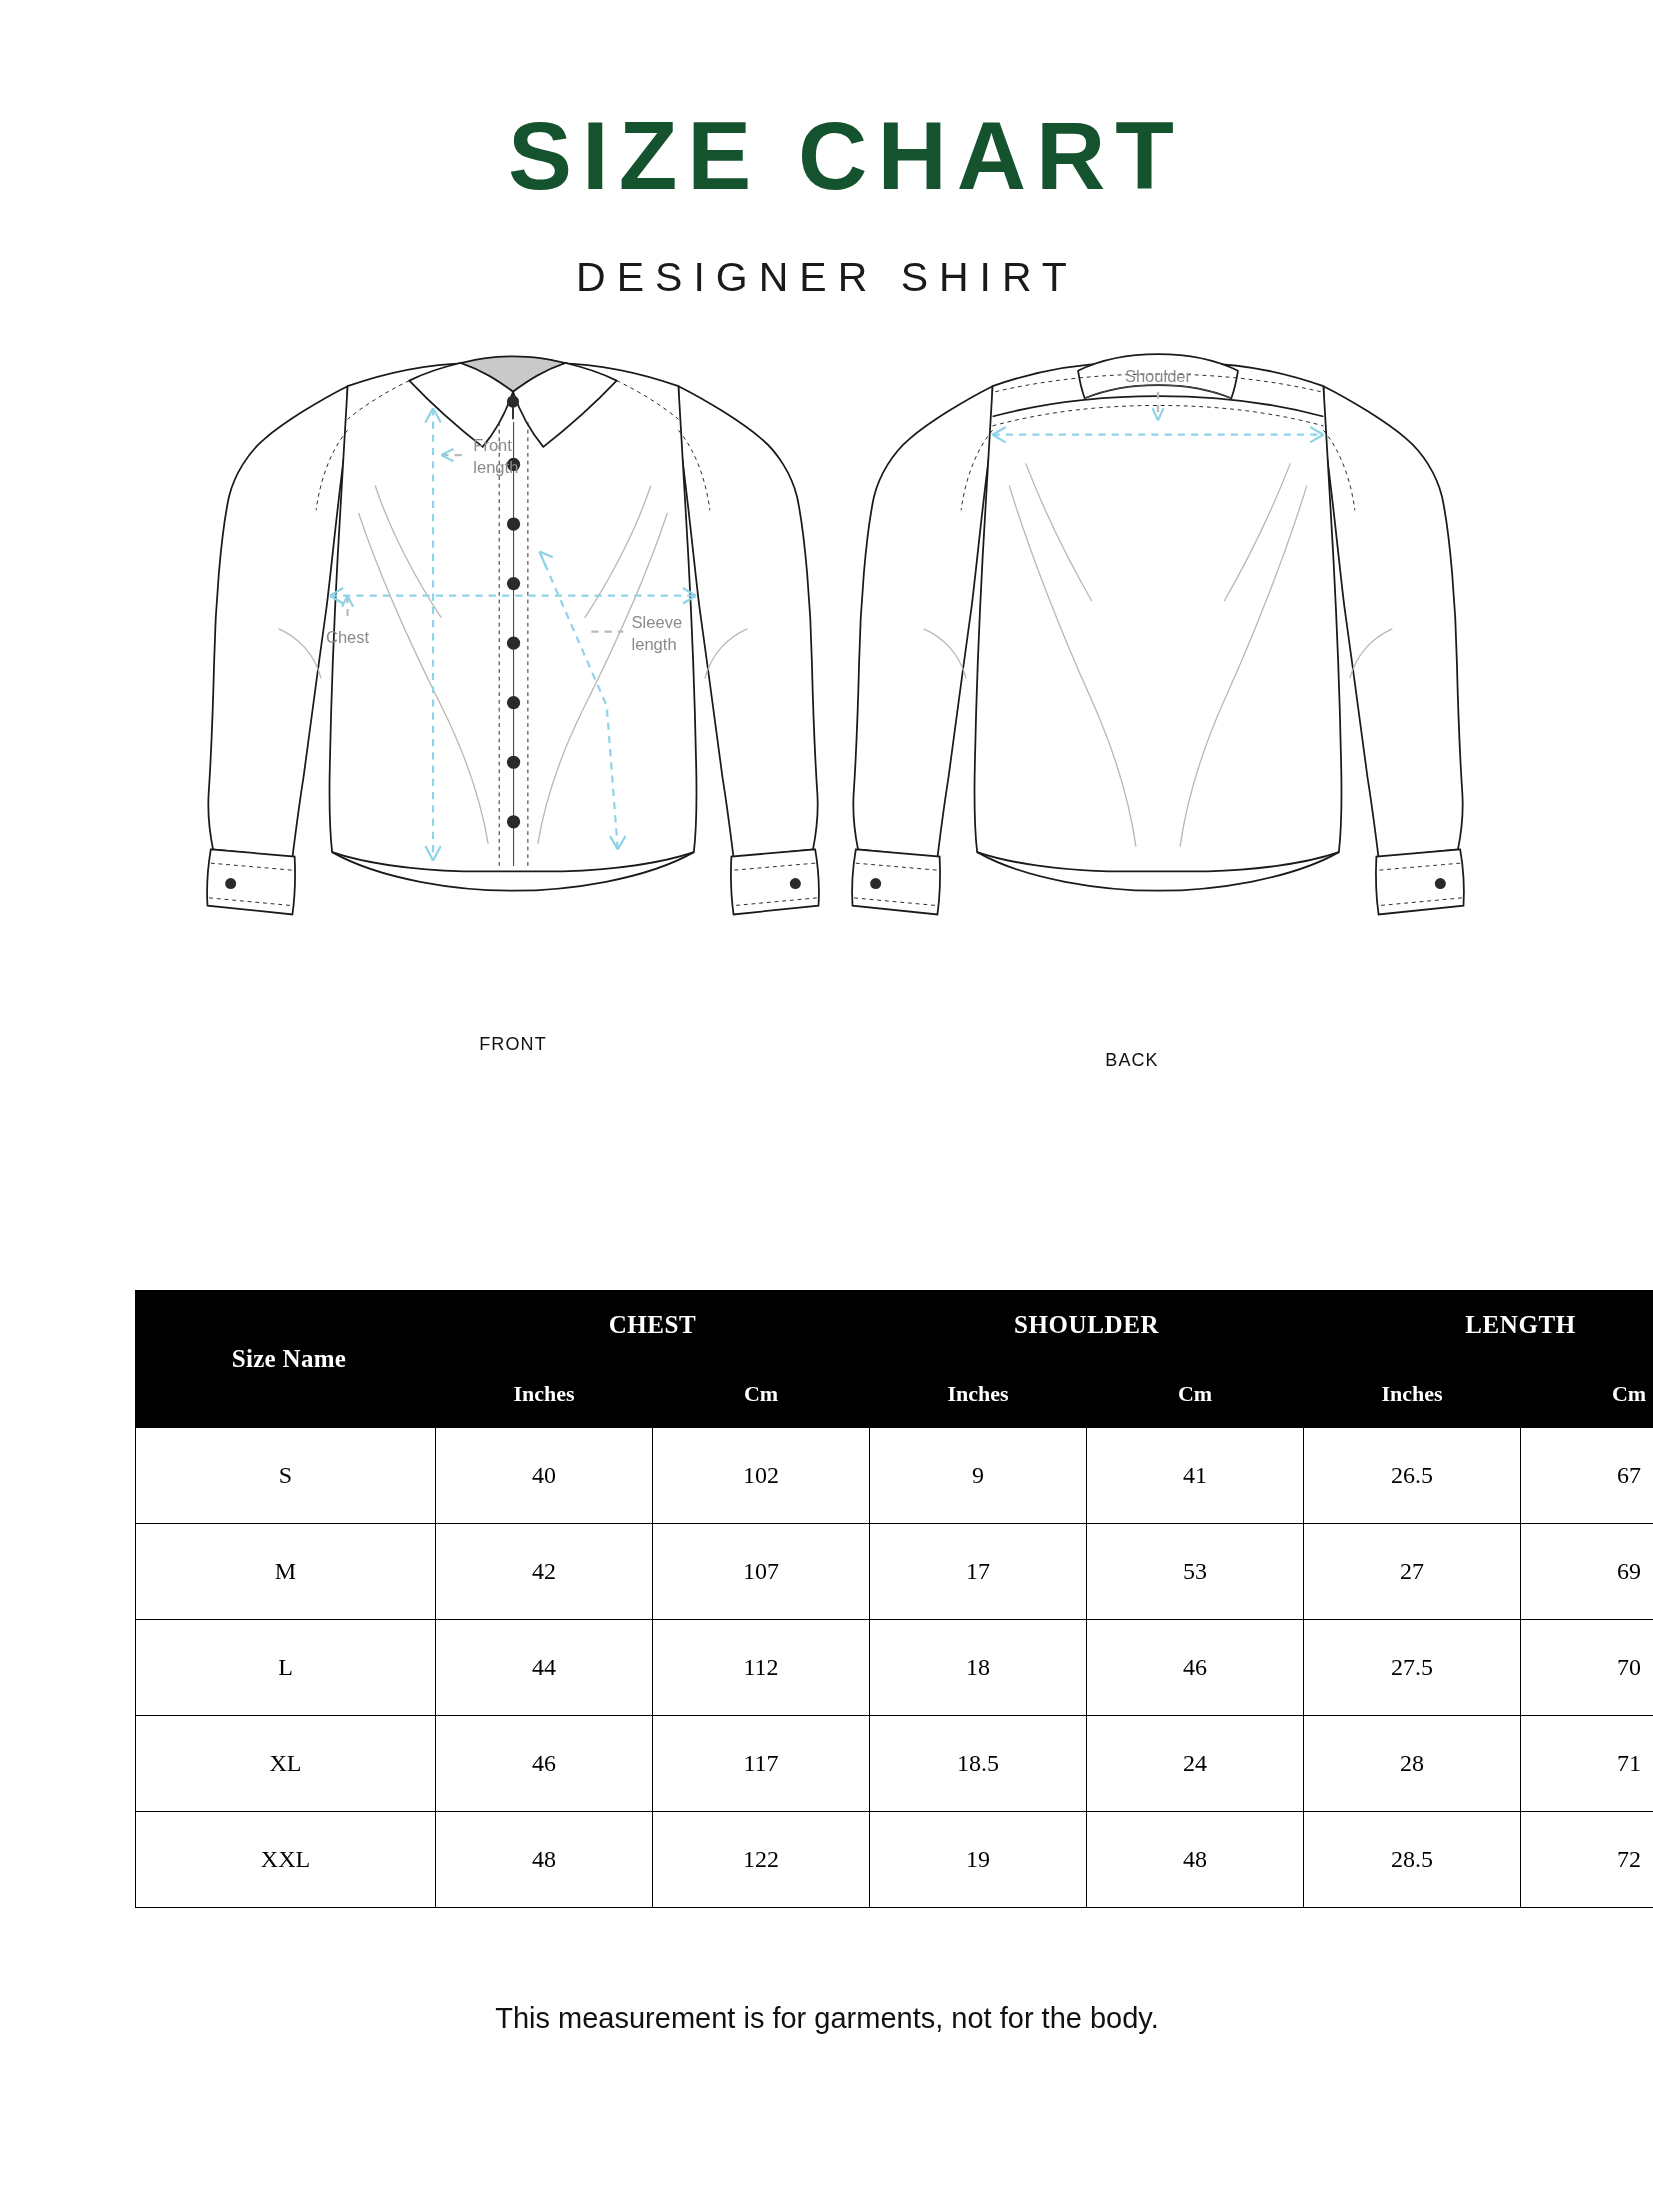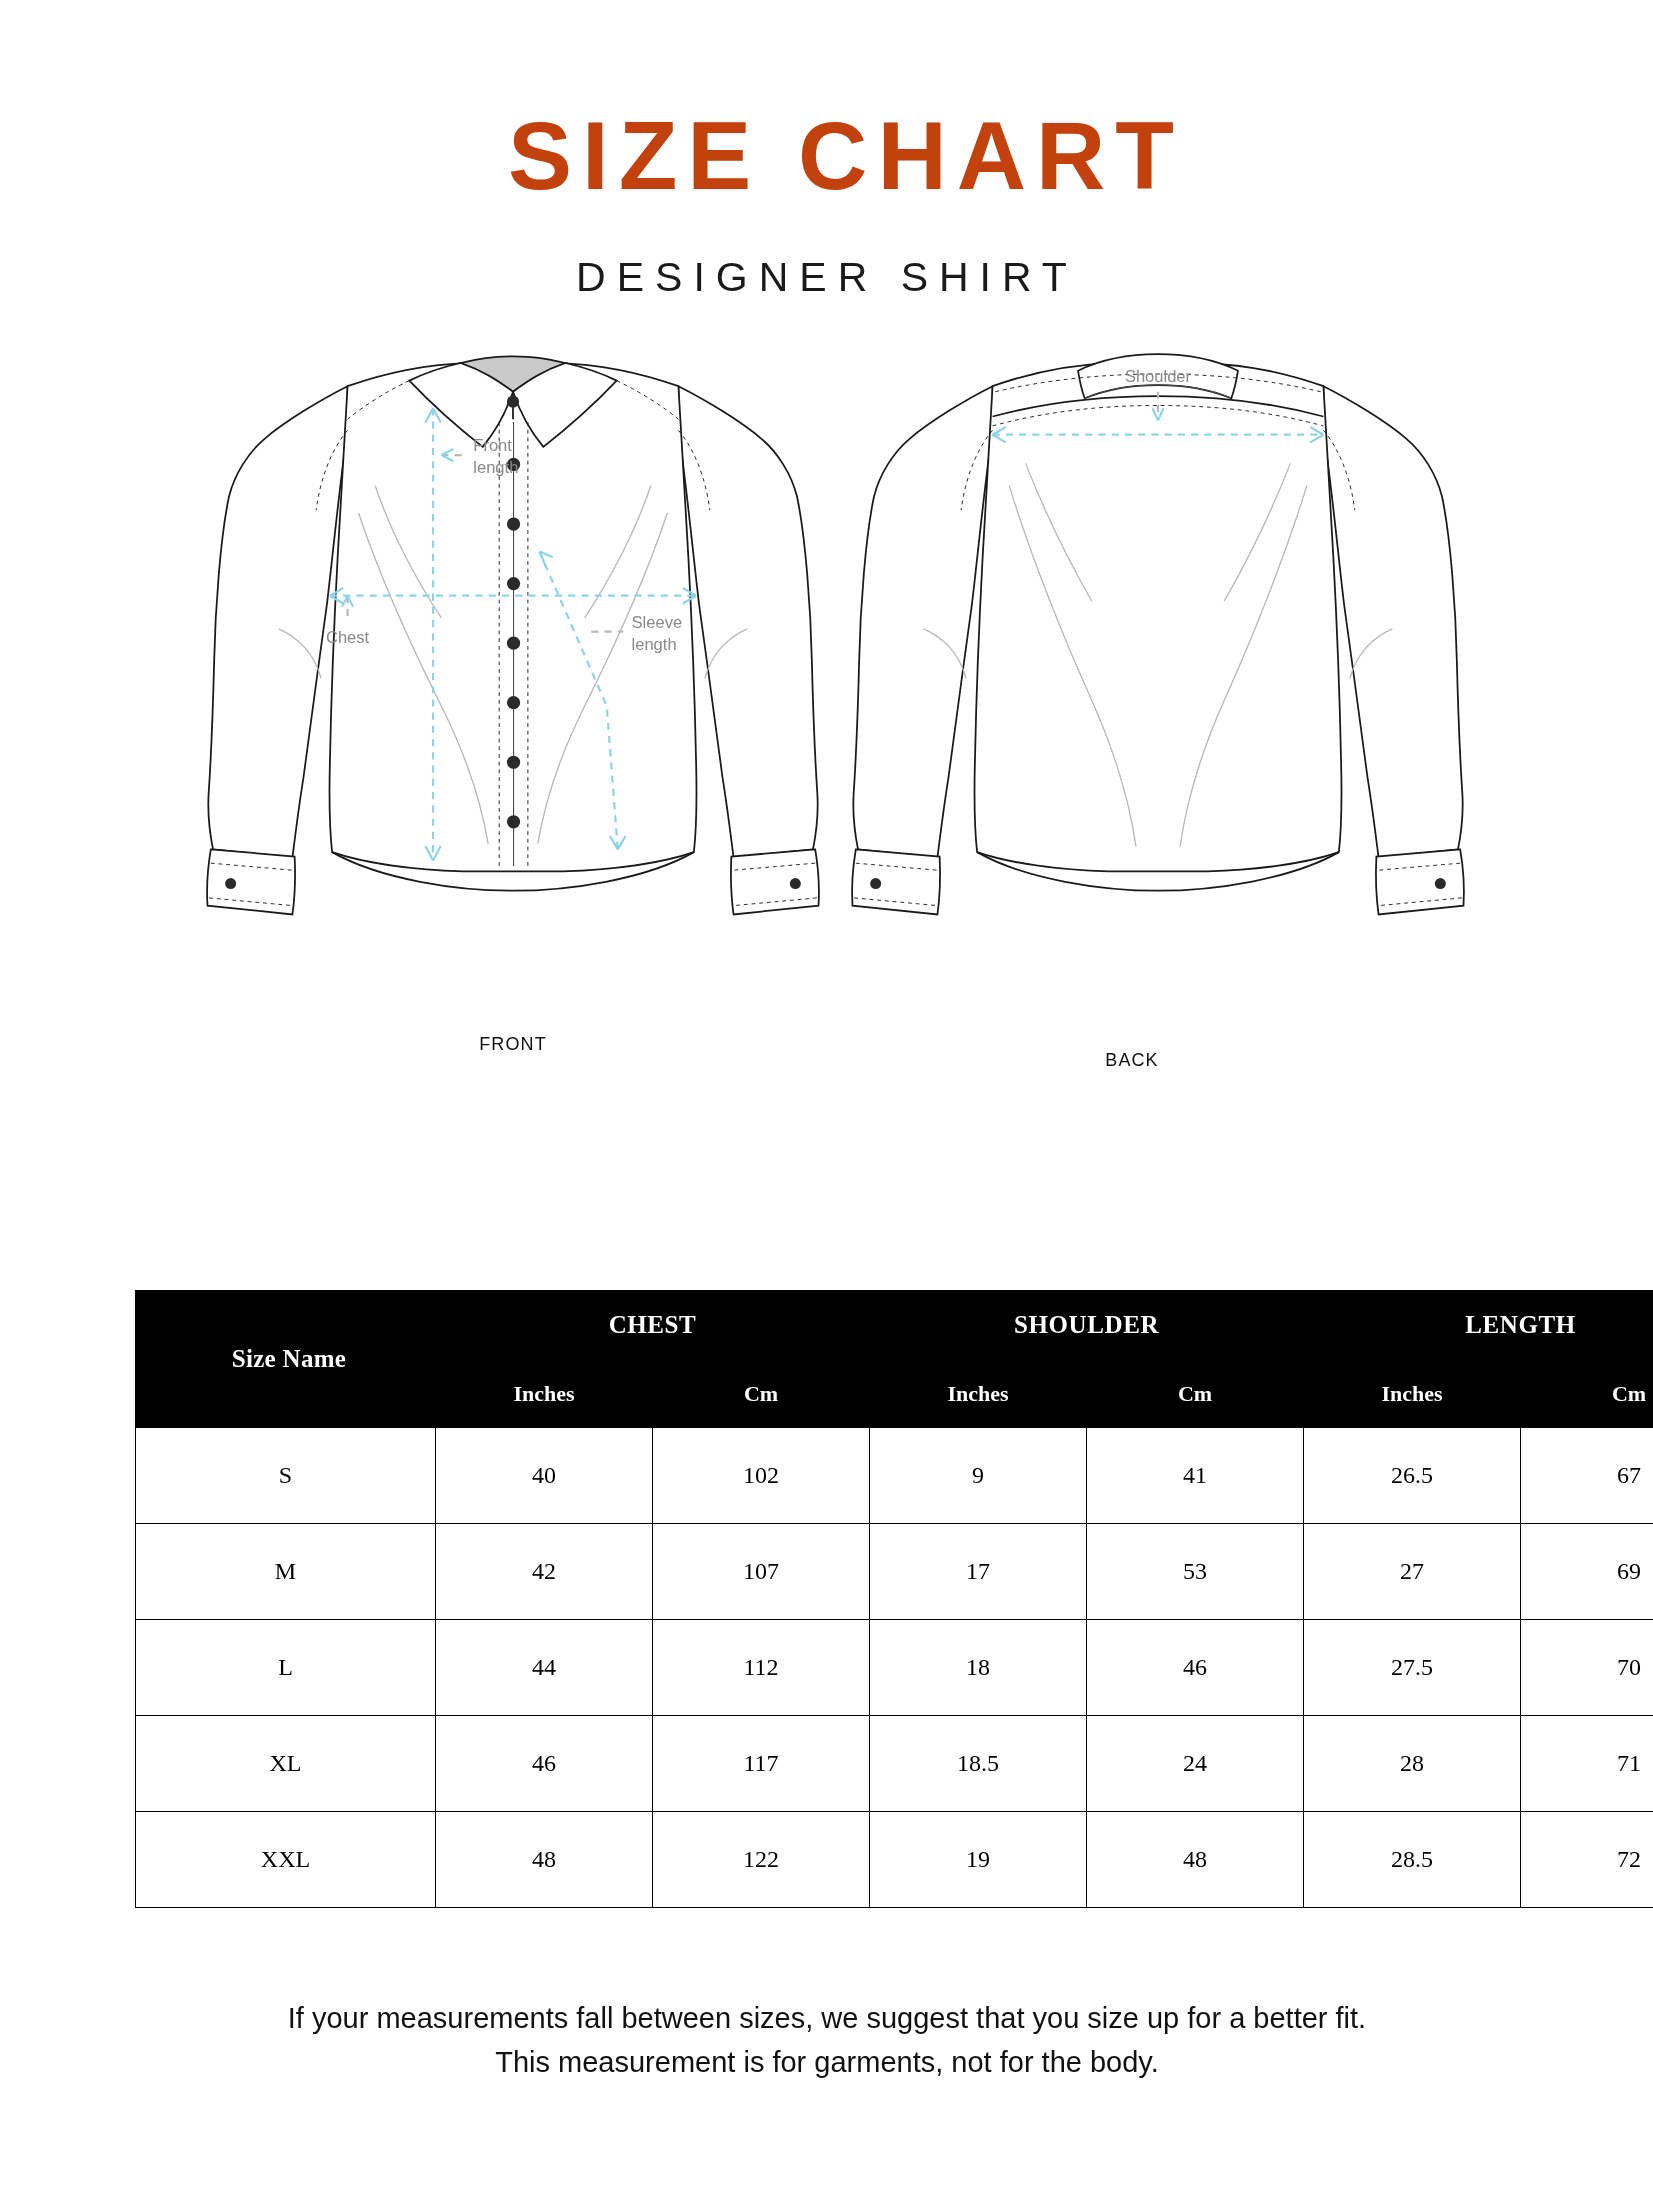--- a/index.html
+++ b/index.html
@@ -29,21 +29,21 @@
     padding-top: 108px;
     text-align: center;
   }
   .main-title {
     font-family: "Liberation Sans", sans-serif;
     font-weight: bold;
     font-size: 96px;
     letter-spacing: 10px;
     line-height: 1;
     margin: 0;
-    color: #c2410c;
+    color: #14532d;
     padding-left: 38px;
   }
   .sub-title {
     font-family: "Liberation Sans", sans-serif;
     font-weight: normal;
     font-size: 41px;
     letter-spacing: 11px;
     margin: 0;
     padding-top: 50px;
     color: #1a1a1a;
@@ -451,18 +451,17 @@
           <td>19</td>
           <td>48</td>
           <td>28.5</td>
           <td>72</td>
         </tr>
       </tbody>
     </table>
   </div>
 
   <div class="footer-note">
-    <div>If your measurements fall between sizes, we suggest that you size up for a better fit.</div>
     <div>This measurement is for garments, not for the body.</div>
   </div>
 
 </div>
 
 
 </body></html>

